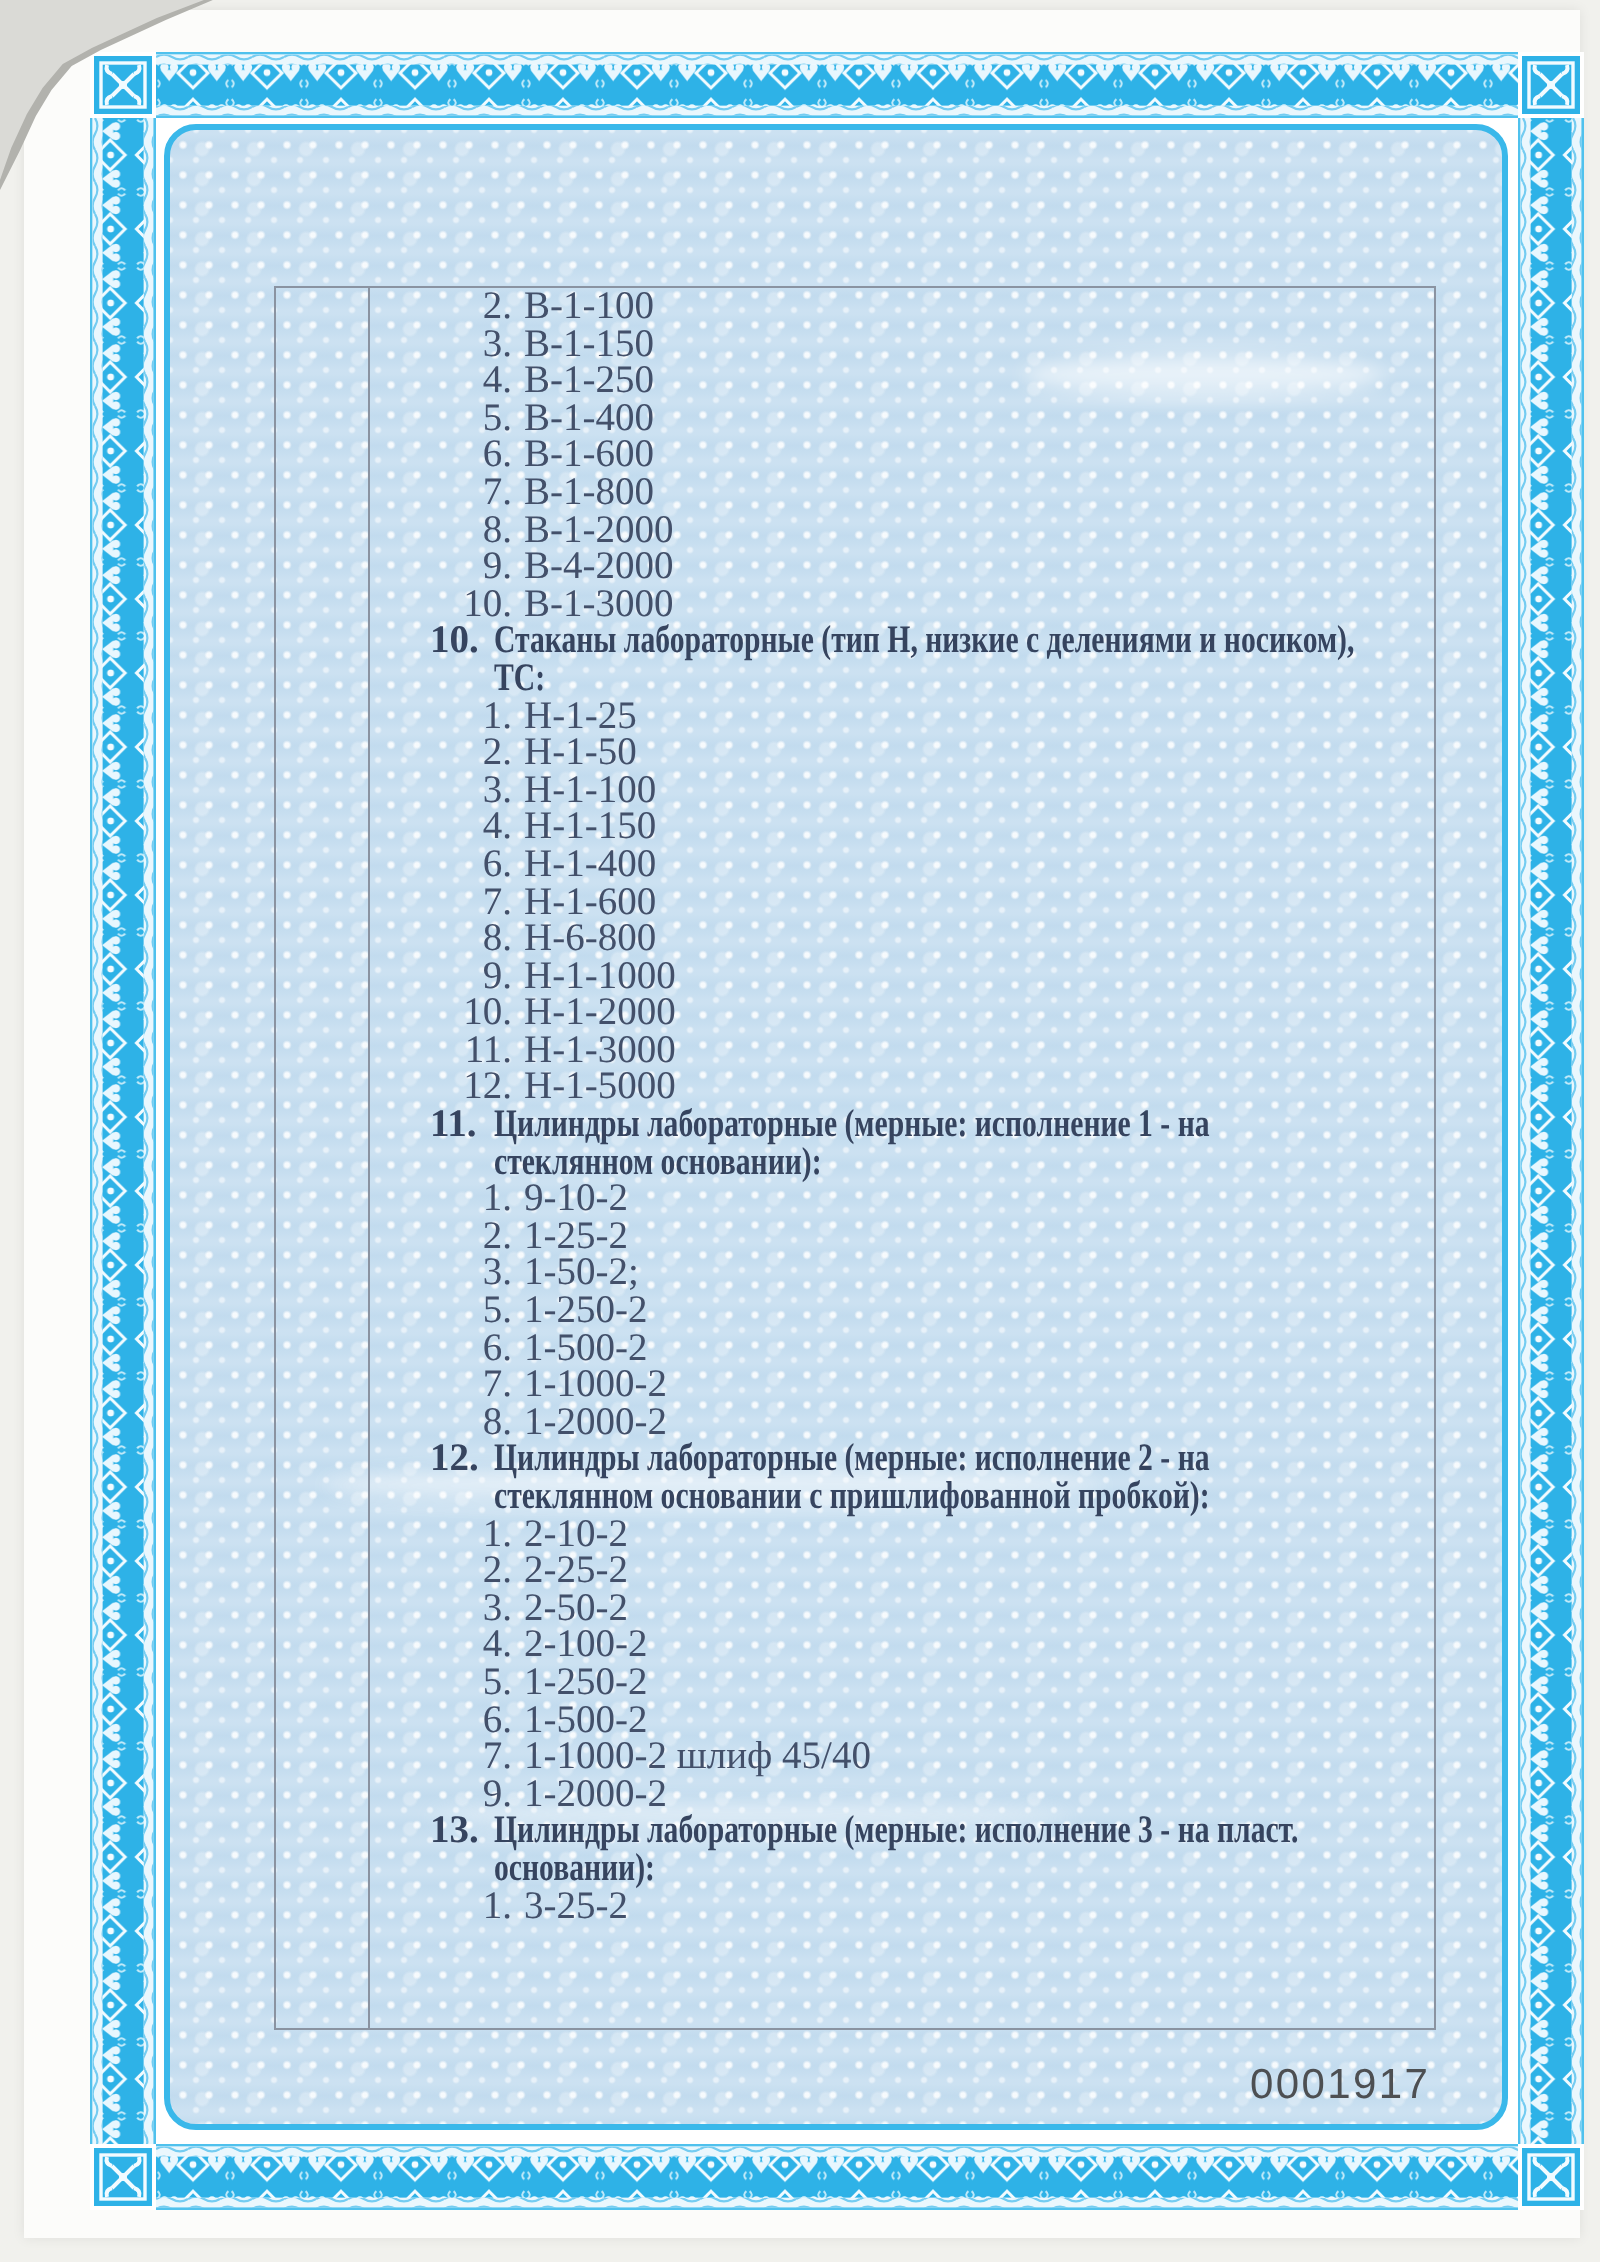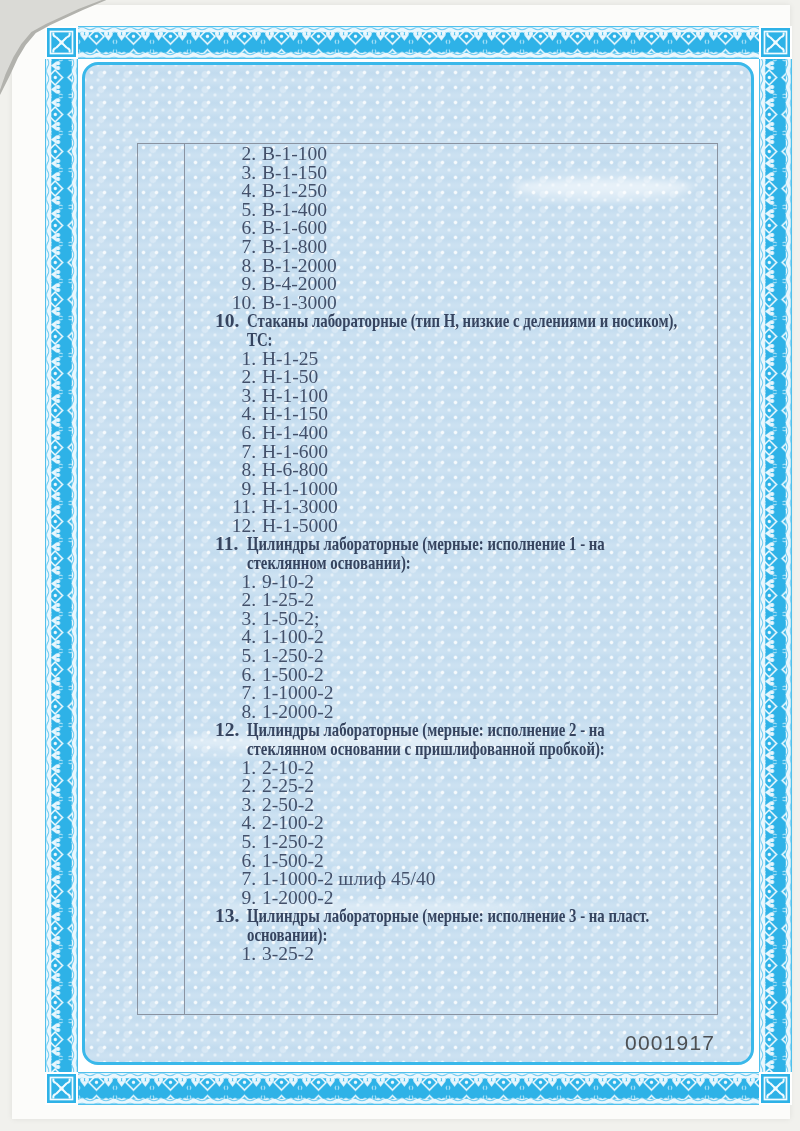--- a/index.html
+++ b/index.html
@@ -236,28 +236,28 @@
             <div class="line head"><span class="num">10.</span><span class="txt">Стаканы лабораторные (тип Н, низкие с делениями и носиком),</span></div>
             <div class="line cont"><span class="txt">ТС:</span></div>
             <div class="line item"><span class="num">1.</span><span class="txt">Н-1-25</span></div>
             <div class="line item"><span class="num">2.</span><span class="txt">Н-1-50</span></div>
             <div class="line item"><span class="num">3.</span><span class="txt">Н-1-100</span></div>
             <div class="line item"><span class="num">4.</span><span class="txt">Н-1-150</span></div>
             <div class="line item"><span class="num">6.</span><span class="txt">Н-1-400</span></div>
             <div class="line item"><span class="num">7.</span><span class="txt">Н-1-600</span></div>
             <div class="line item"><span class="num">8.</span><span class="txt">Н-6-800</span></div>
             <div class="line item"><span class="num">9.</span><span class="txt">Н-1-1000</span></div>
+            <div class="line item"><span class="num">10.</span><span class="txt">Н-1-2000</span></div>
             <div class="line item"><span class="num">11.</span><span class="txt">Н-1-3000</span></div>
             <div class="line item"><span class="num">12.</span><span class="txt">Н-1-5000</span></div>
             <div class="line head"><span class="num">11.</span><span class="txt">Цилиндры лабораторные (мерные: исполнение 1 - на</span></div>
             <div class="line cont"><span class="txt">стеклянном основании):</span></div>
             <div class="line item"><span class="num">1.</span><span class="txt">9-10-2</span></div>
             <div class="line item"><span class="num">2.</span><span class="txt">1-25-2</span></div>
             <div class="line item"><span class="num">3.</span><span class="txt">1-50-2;</span></div>
-            <div class="line item"><span class="num">4.</span><span class="txt">1-100-2</span></div>
             <div class="line item"><span class="num">5.</span><span class="txt">1-250-2</span></div>
             <div class="line item"><span class="num">6.</span><span class="txt">1-500-2</span></div>
             <div class="line item"><span class="num">7.</span><span class="txt">1-1000-2</span></div>
             <div class="line item"><span class="num">8.</span><span class="txt">1-2000-2</span></div>
             <div class="line head"><span class="num">12.</span><span class="txt">Цилиндры лабораторные (мерные: исполнение 2 - на</span></div>
             <div class="line cont"><span class="txt">стеклянном основании с пришлифованной пробкой):</span></div>
             <div class="line item"><span class="num">1.</span><span class="txt">2-10-2</span></div>
             <div class="line item"><span class="num">2.</span><span class="txt">2-25-2</span></div>
             <div class="line item"><span class="num">3.</span><span class="txt">2-50-2</span></div>
             <div class="line item"><span class="num">4.</span><span class="txt">2-100-2</span></div>

